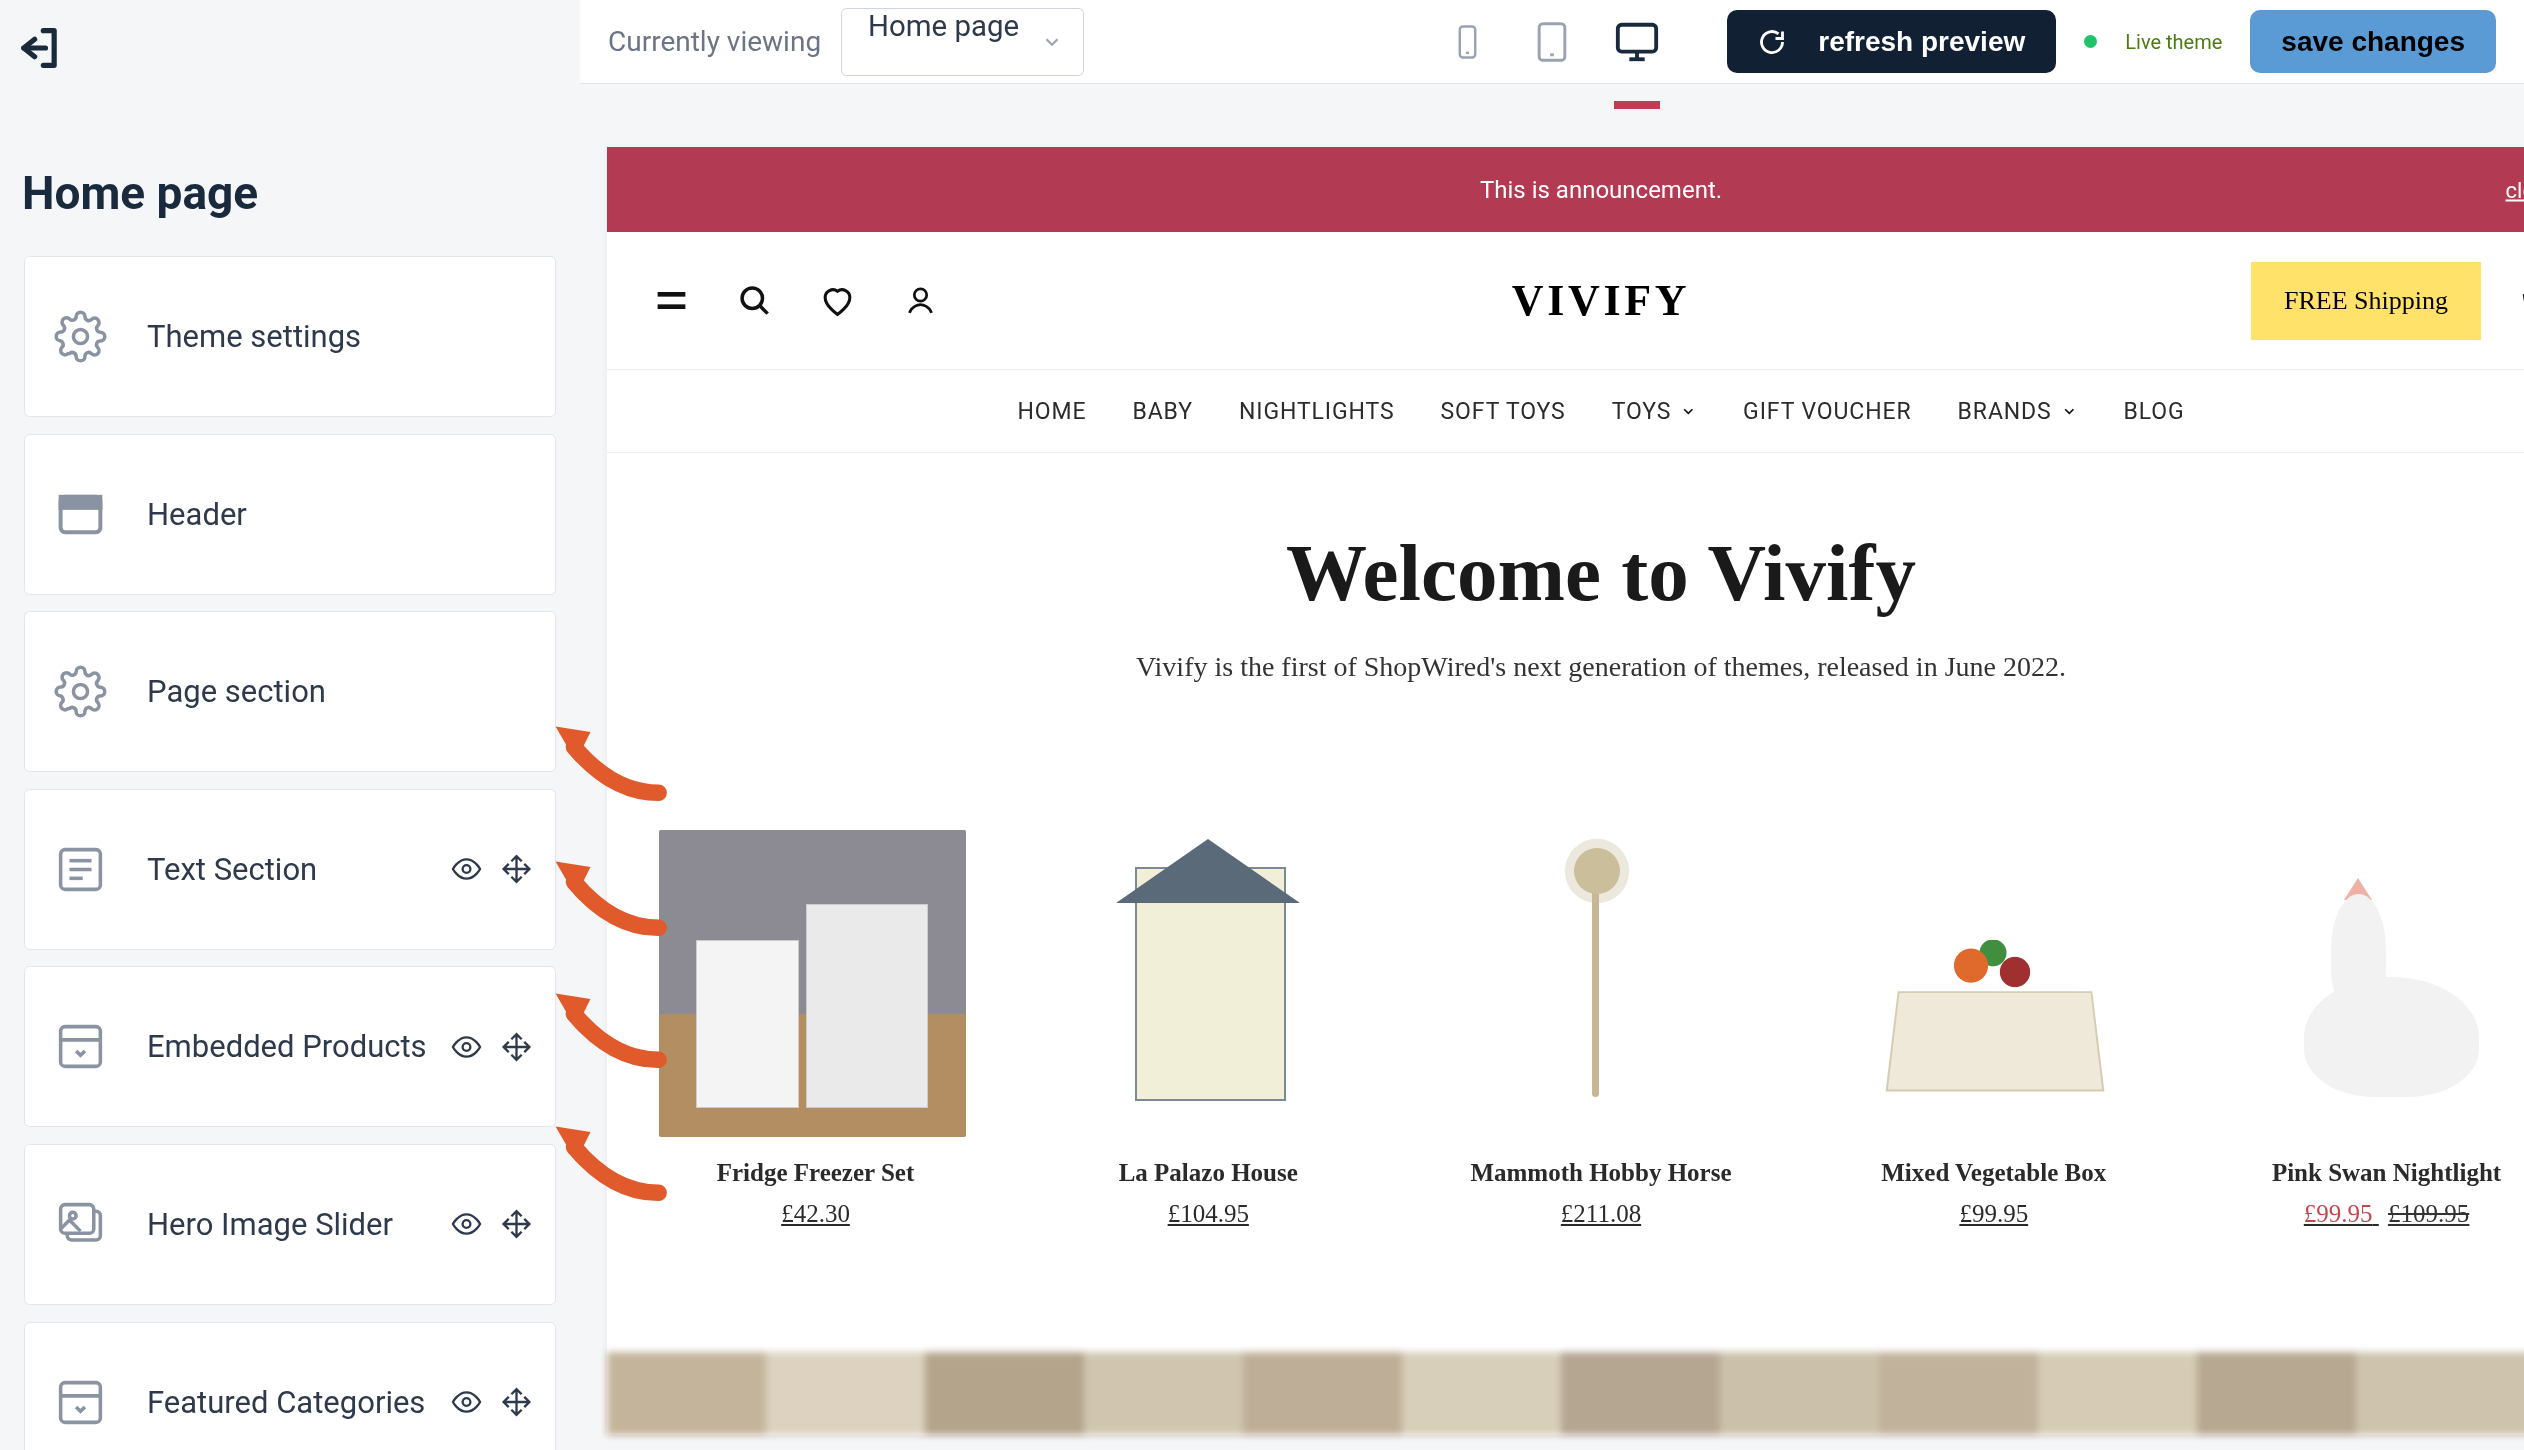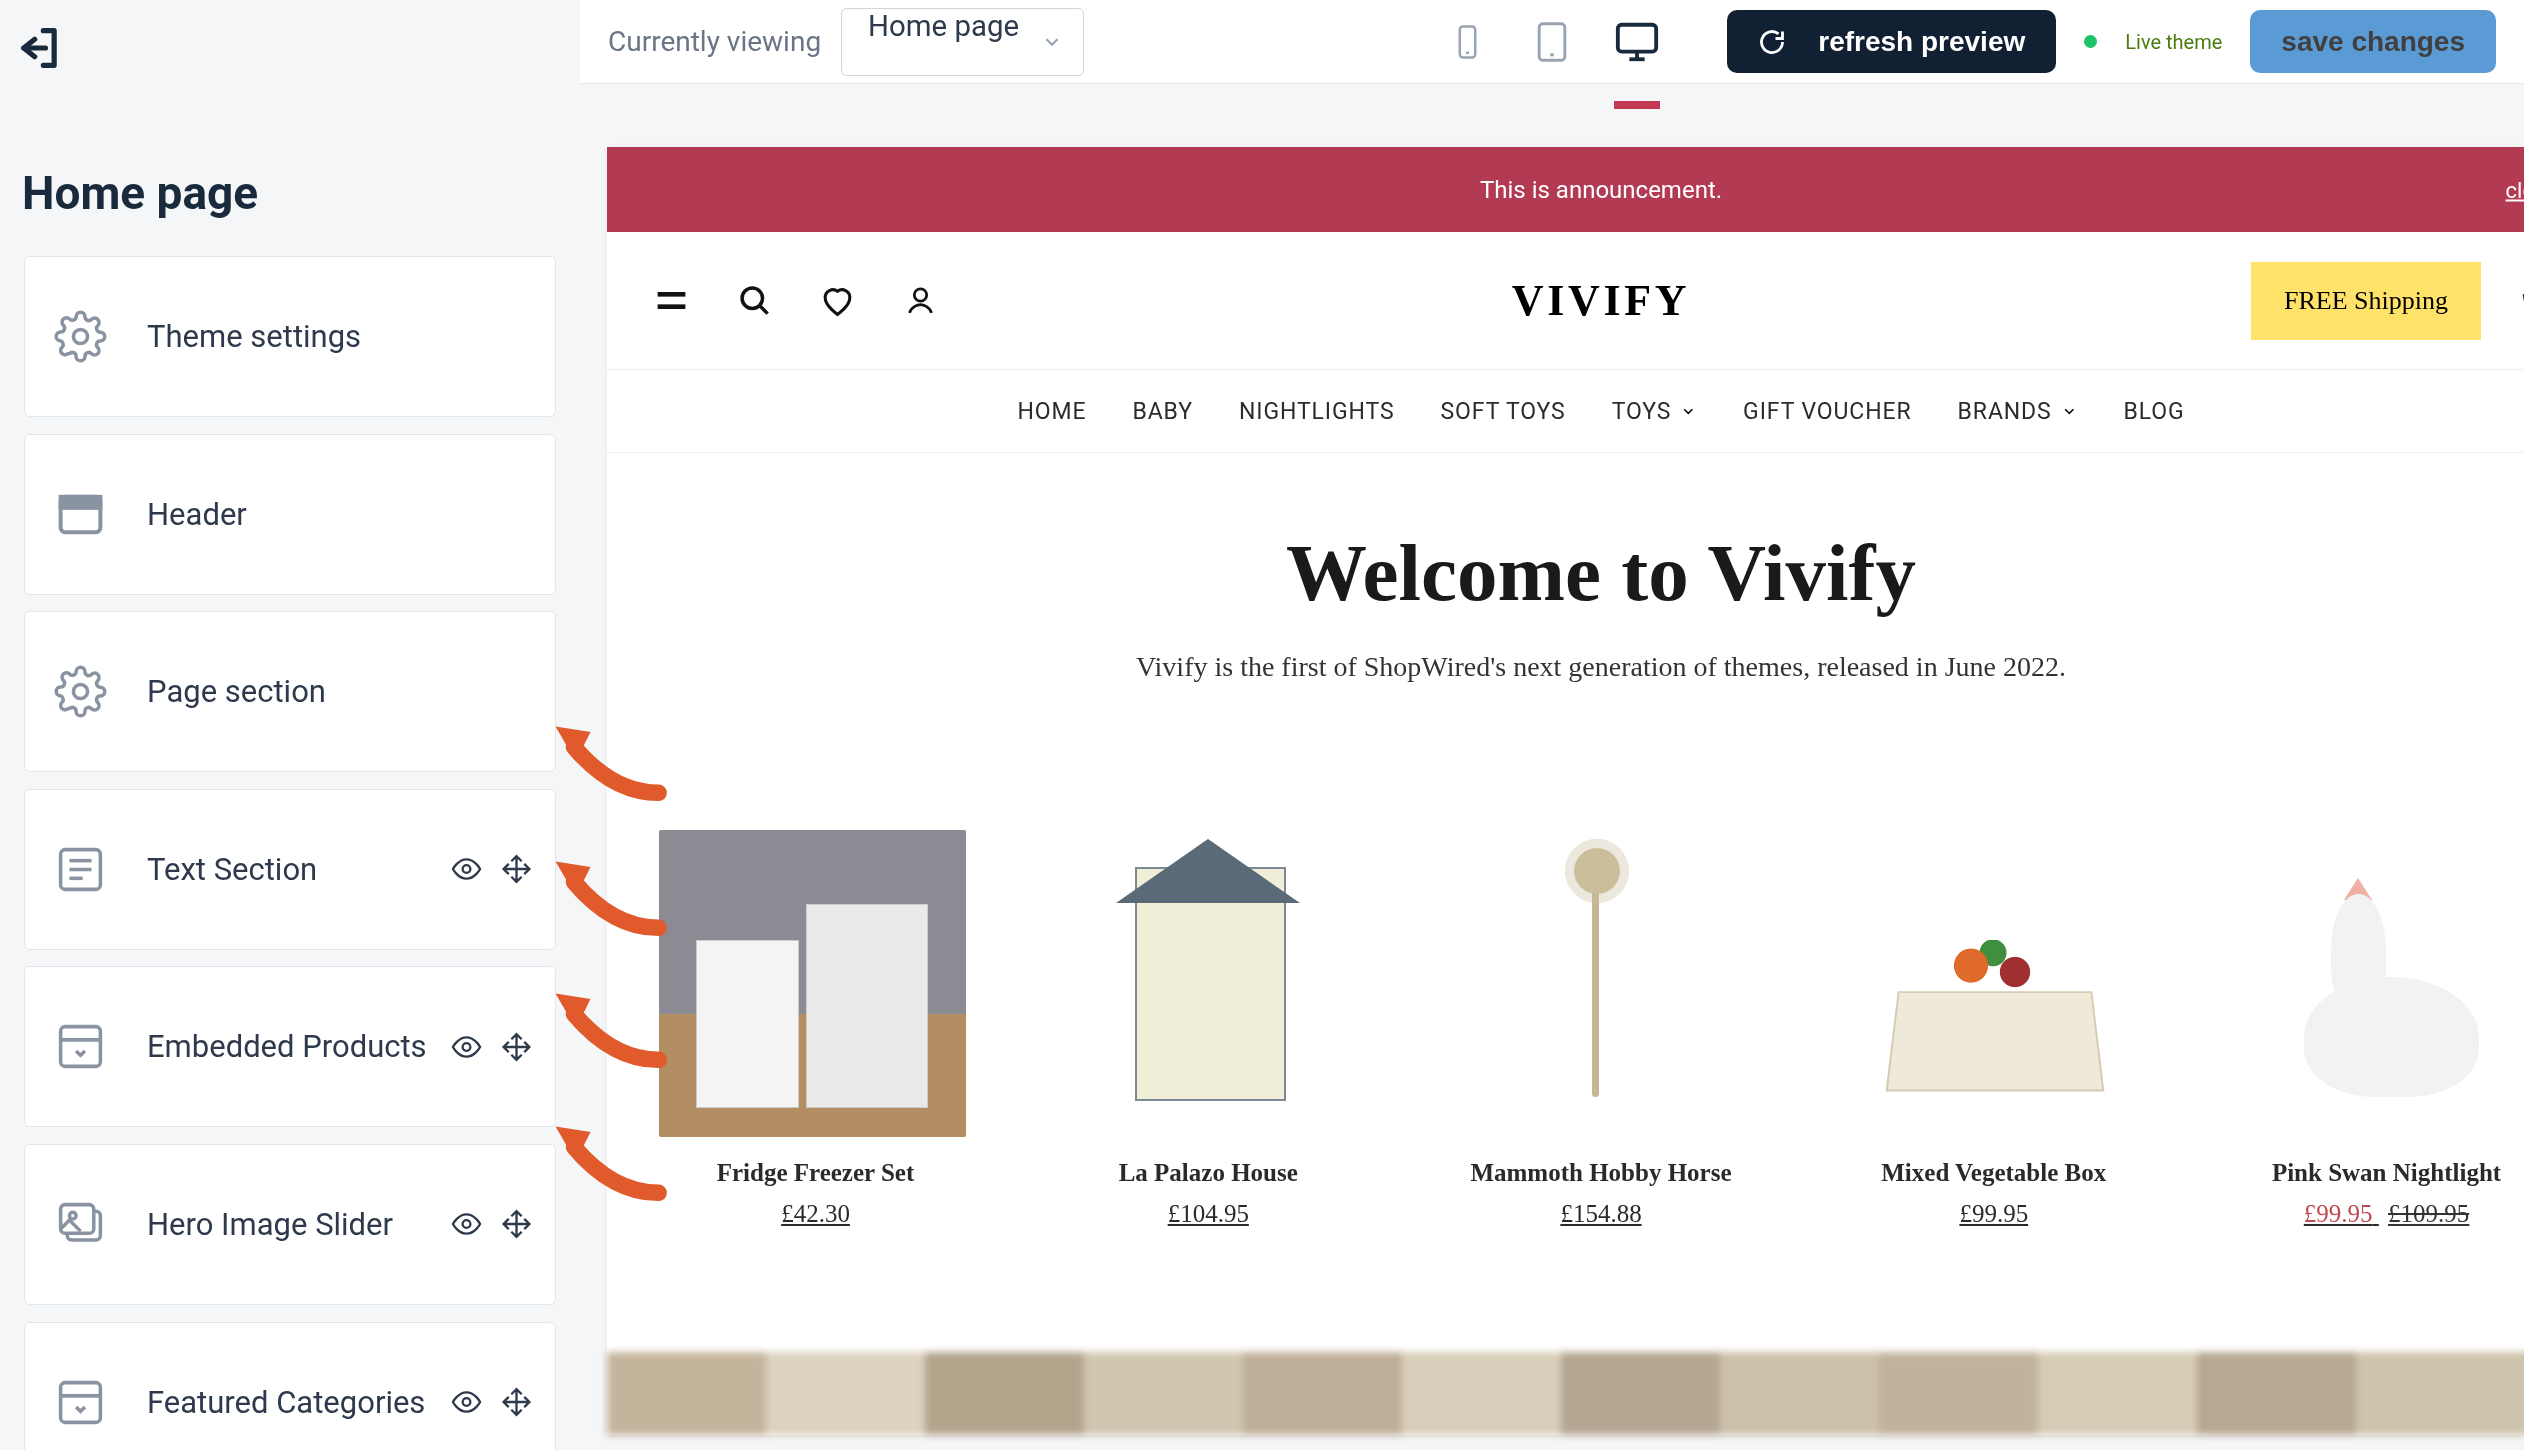--- a/index.html
+++ b/index.html
@@ -41,21 +41,21 @@
 
   .device-icons { display: flex; gap: 39px; margin-left: auto; margin-right: auto; position: absolute; left: 50%; transform: translateX(-50%); }
   .device-icon { width: 46px; height: 46px; display:flex; align-items:center; justify-content:center; position: relative; }
   .device-icon.active::after { content:''; position:absolute; bottom:-44px; left:0; width:46px; height:7.4px; background:#c33a55; }
 
   .tb-right { margin-left: auto; display:flex; align-items:center; gap: 28px; }
   .btn {
     height: 63px; border-radius: 10px; padding: 0 31px; font-size: 28px; font-weight: 600; display:flex; align-items:center; gap: 32px; border: none; cursor: pointer;
   }
   .btn-dark { background:#122033; color:#fff; }
-  .btn-blue { background:#5b9bd5; color:#404040;align-items:center; }
+  .btn-blue { background:#5b9bd5; color:#000000;align-items:center; }
   .status-dot { width: 13px; height:13px; border-radius:50%; background:#1ec36a; display:inline-block; }
   .status-label { font-size: 20px; color:#4d7c0f; }
 
   
   .preview {
     position: absolute; left: 607px; top: 147px; width: 1988px; height: 1288px; background: #fff;
     box-shadow: 0 1.8px 7.4px rgba(0,0,0,0.06);
   }
   .announcement {
     background:#b23a53; color:#fff; height: 85px; display:flex; align-items:center; justify-content:center; position:relative; font-size:24px;
@@ -435,21 +435,21 @@
       <div class="product-price">£42.30</div>
     </div>
     <div class="product-card">
       <div class="product-img ph-dollhouse"></div>
       <div class="product-name">La Palazo House</div>
       <div class="product-price">£104.95</div>
     </div>
     <div class="product-card">
       <div class="product-img ph-horse"></div>
       <div class="product-name">Mammoth Hobby Horse</div>
-      <div class="product-price">£154.88</div>
+      <div class="product-price">£211.08</div>
     </div>
     <div class="product-card">
       <div class="product-img ph-veg"></div>
       <div class="product-name">Mixed Vegetable Box</div>
       <div class="product-price">£99.95</div>
     </div>
     <div class="product-card">
       <div class="product-img ph-swan">
           <span class="crown"></span>
         </div>

